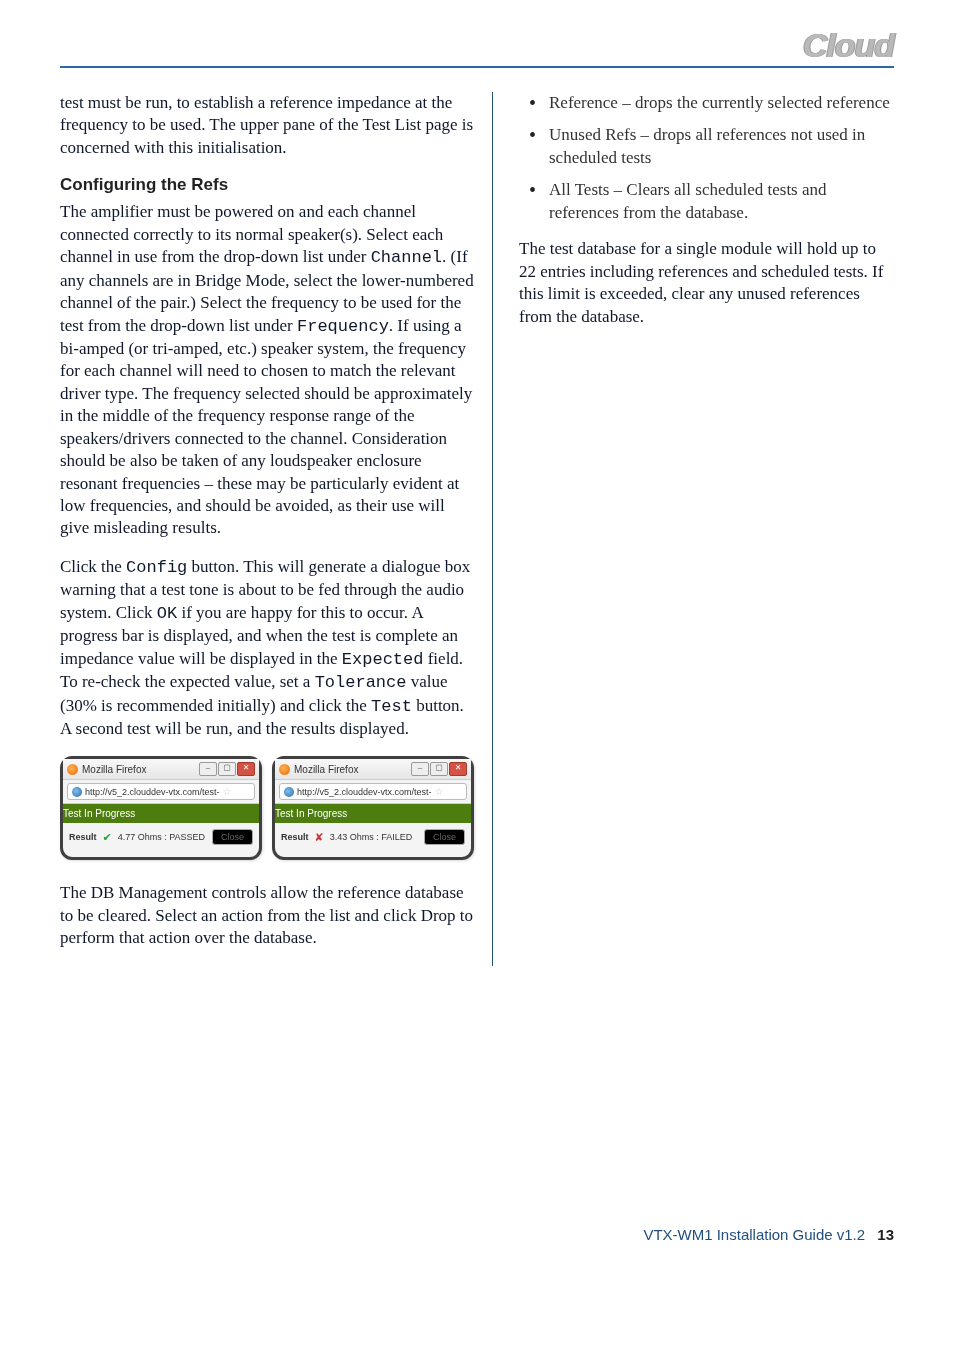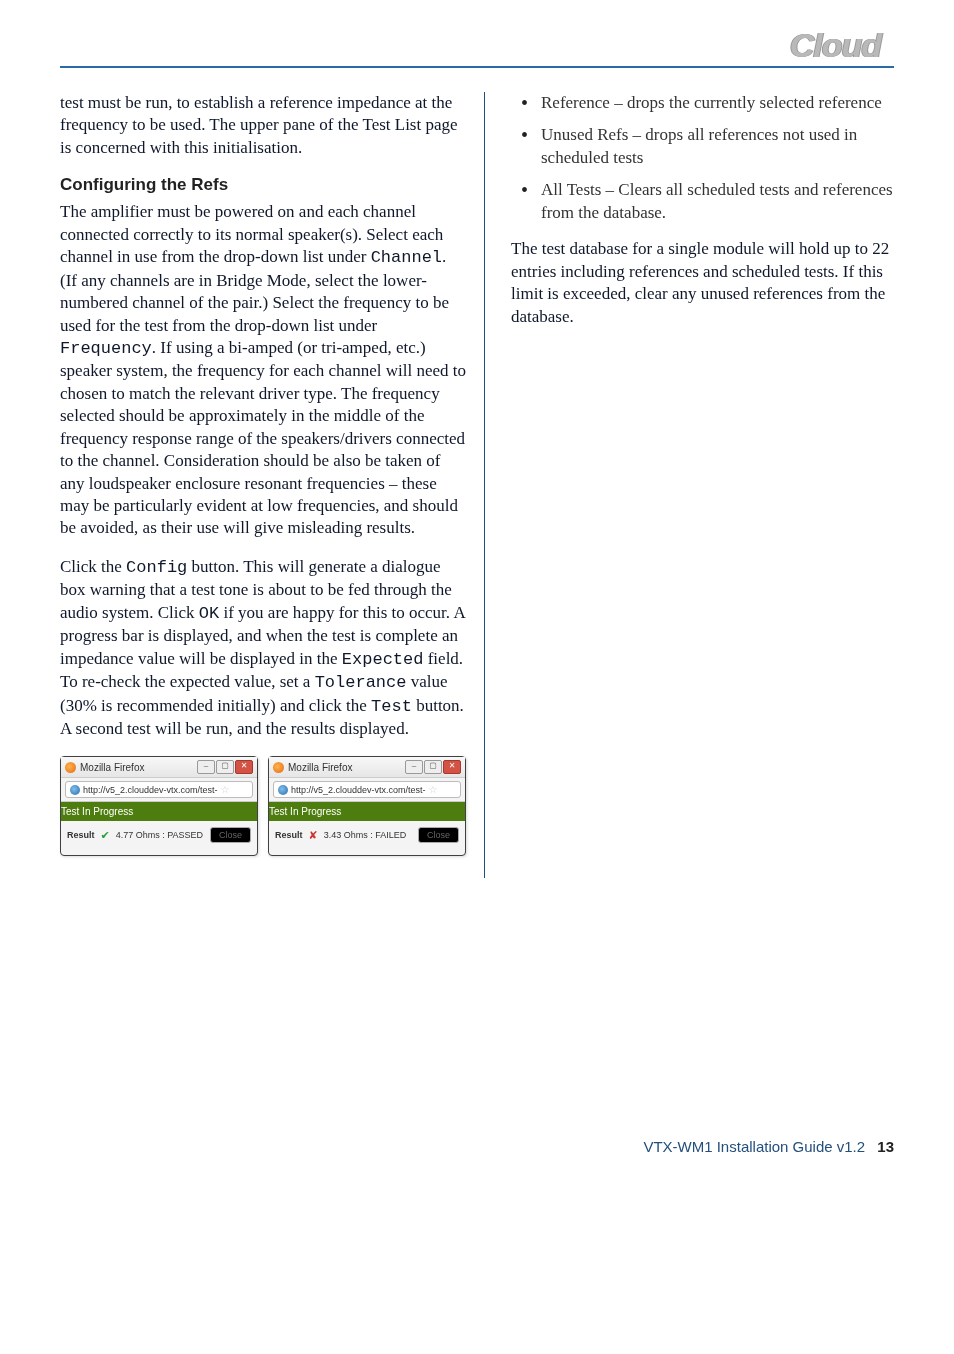--- a/index.html
+++ b/index.html
@@ -15,21 +15,21 @@
   position: relative;
 }
 .header-line {
   border-bottom: 2px solid #2a6aa8;
   height: 38px;
   position: relative;
   margin-bottom: 24px;
 }
 .logo {
   position: absolute;
-  right: 13px;
+  right: 0;
   top: -2px;
   font-family: 'Arial Black', Arial, sans-serif;
   font-weight: 900;
   font-size: 34px;
   letter-spacing: -1px;
   color: #b9b9b9;
   text-shadow: 1px 0 #999, -1px 0 #999;
   font-style: italic;
 }
 .columns {
@@ -85,22 +85,22 @@
   top: -2px;
   font-size: 20px;
   color: #222;
 }
 .screenshots {
   display: flex;
   gap: 10px;
   margin: 10px 0 22px 0;
 }
 .popup {
-  border: 1px solid #404040;
-  border-radius: 4px;
+  border: 3px solid #404040;
+  border-radius: 12px;
   width: 196px;
   background: #f4f4f4;
   box-shadow: 1px 1px 3px rgba(0,0,0,0.15);
 }
 .popup-title {
   background: linear-gradient(#f8f8f8,#e6e6e6);
   border-bottom: 1px solid #ccc;
   font-family: 'Segoe UI', Arial, sans-serif;
   font-size: 10px;
   padding: 3px 4px;
@@ -259,20 +259,21 @@
           <div class="banner">Test In Progress</div>
           <div class="result-row">
             <span class="result-label">Result</span>
             <span class="cross">✘</span>
             <span>3.43 Ohms : FAILED</span>
             <button class="btn-close">Close</button>
           </div>
         </div>
       </div>
 
+      <p class="para">The DB Management controls allow the reference database to be cleared. Select an action from the list and click Drop to perform that action over the database.</p>
     </div>
 
     <div class="col col-right">
       <ul class="bullets">
         <li>Reference – drops the currently  selected reference</li>
         <li>Unused Refs – drops all references not used in scheduled tests</li>
         <li>All Tests – Clears all scheduled tests and references from the database.</li>
       </ul>
       <p class="para">The test database for a single module will hold up to 22 entries including references and scheduled tests. If this limit is exceeded, clear any unused references from the database.</p>
     </div>

